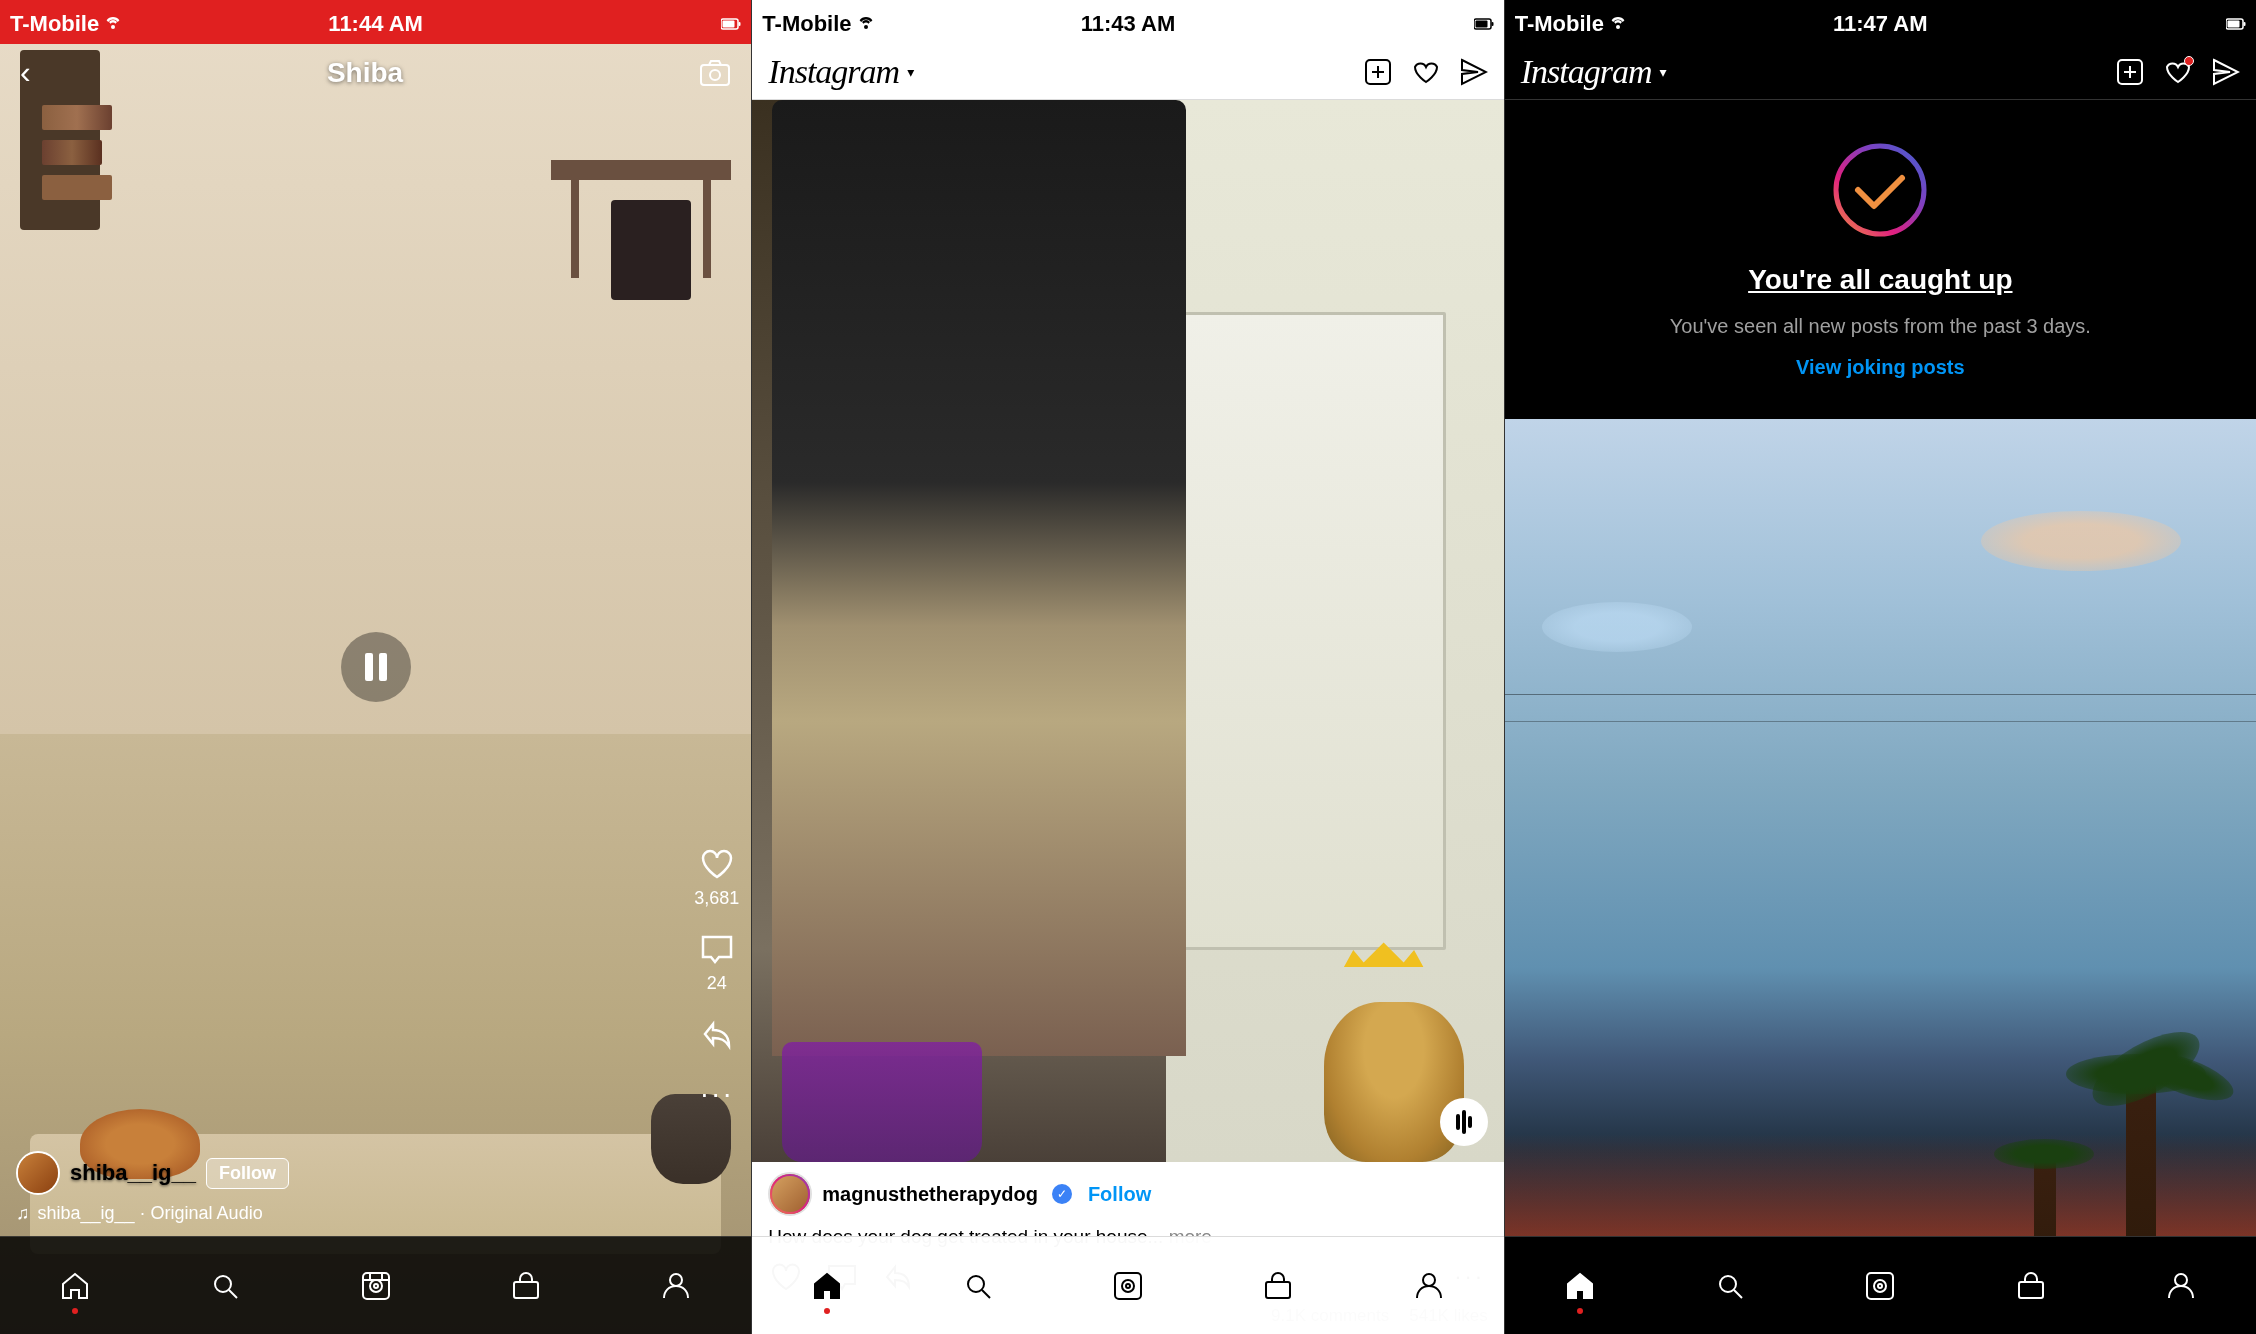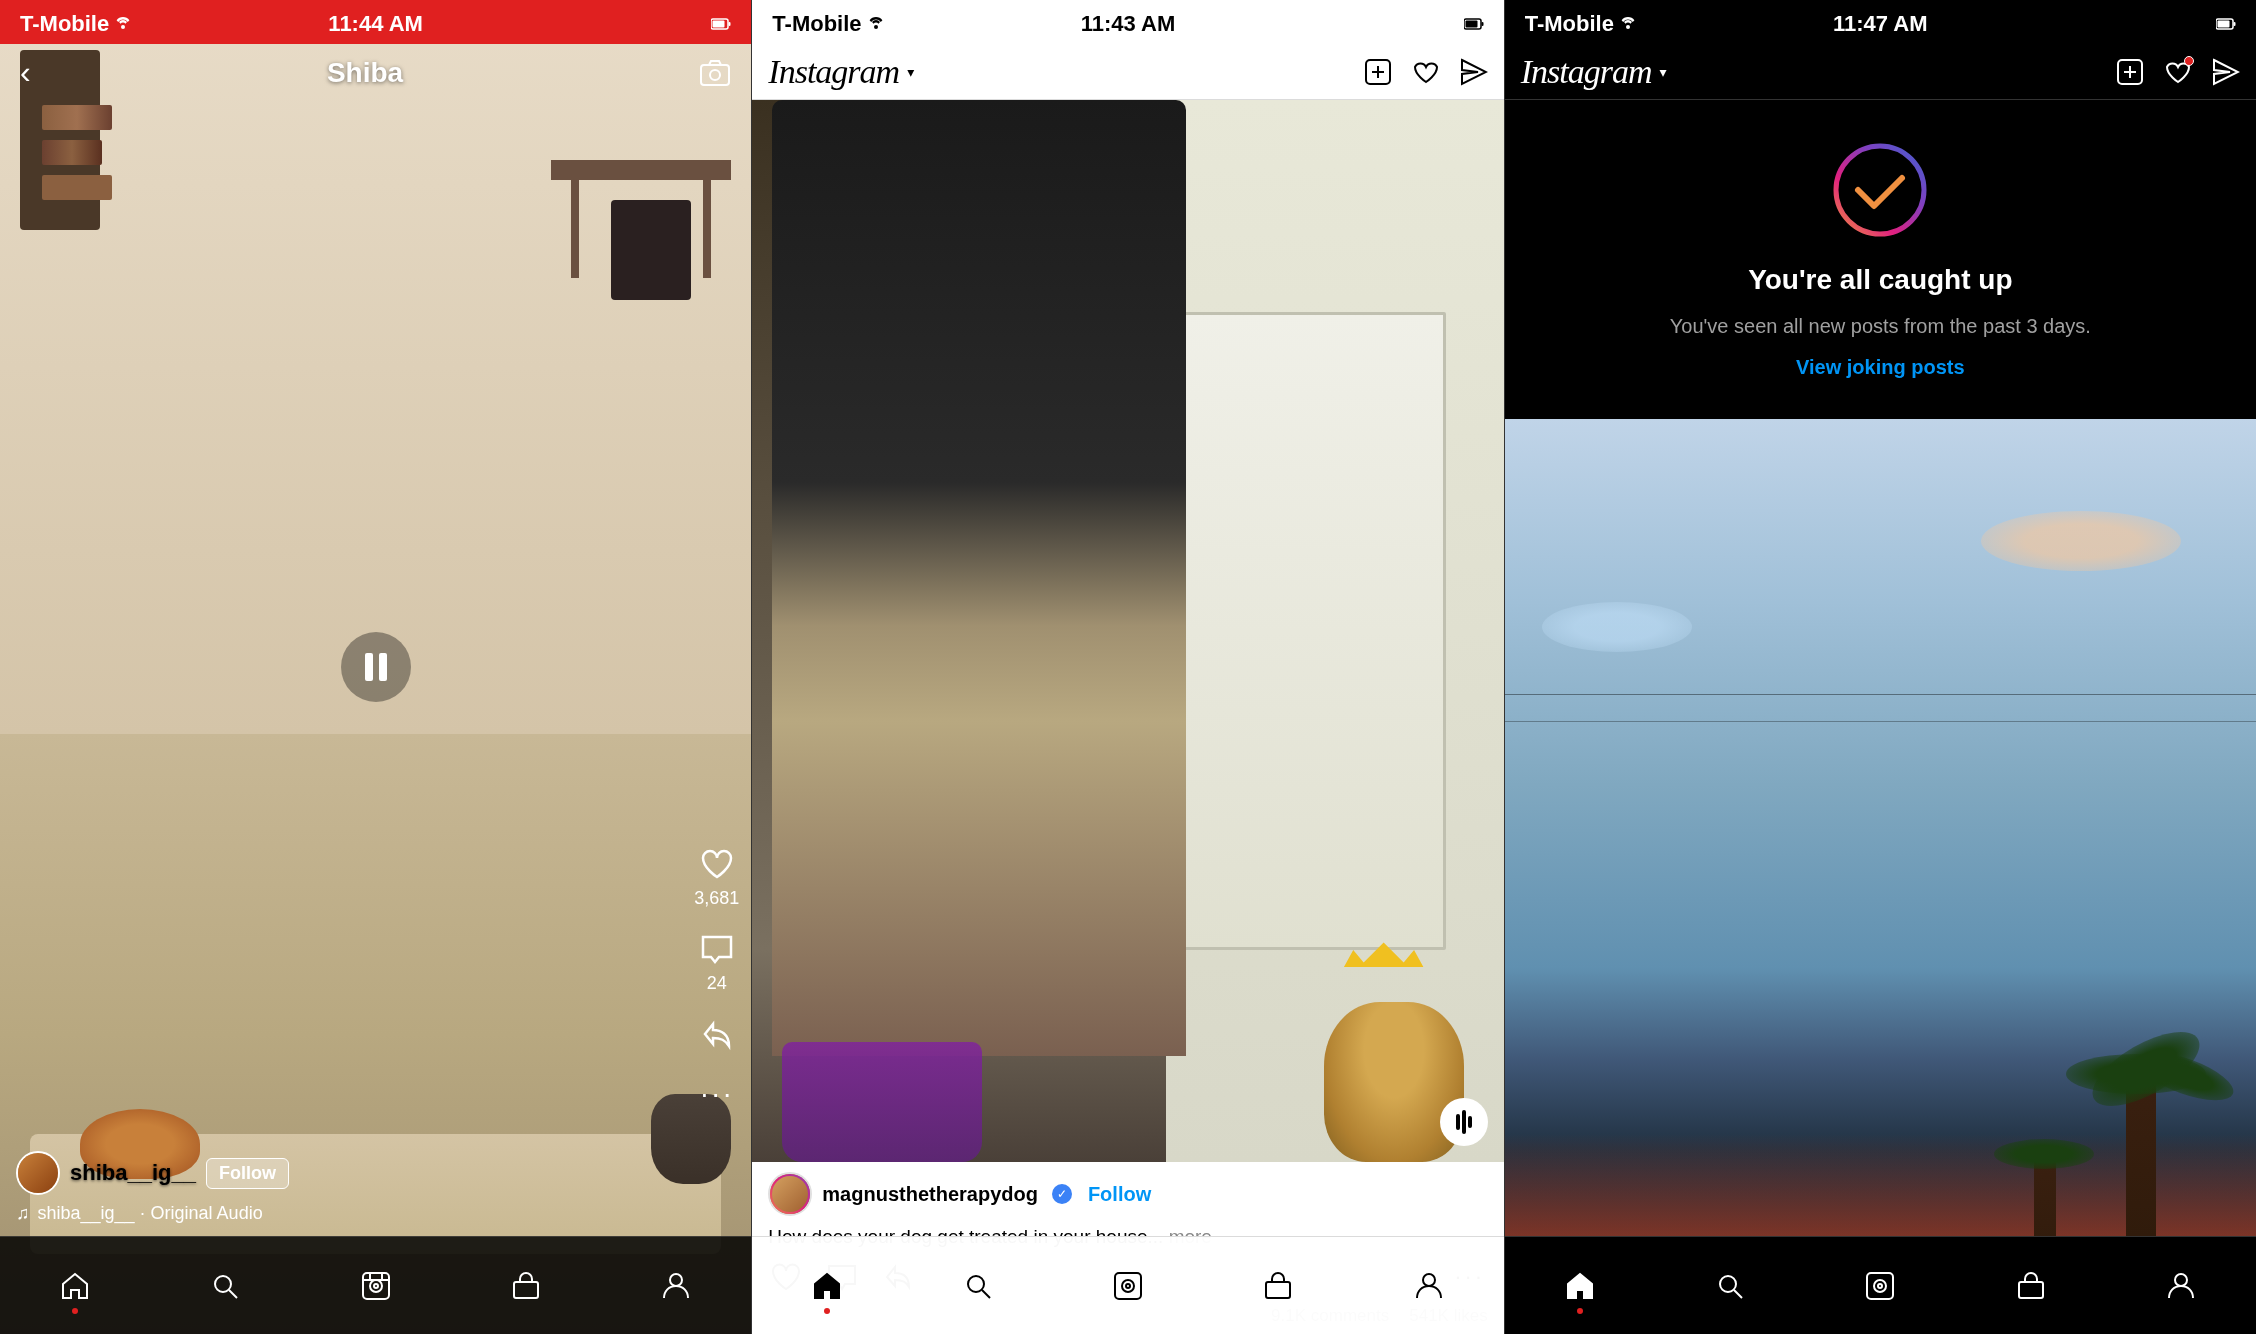--- a/index.html
+++ b/index.html
@@ -28,21 +28,21 @@
     }
     .panel-3 {
       background: #000;
     }
 
     
     .status-bar {
       display: flex;
       justify-content: space-between;
       align-items: center;
-      padding: 8px 20px 4px;
+      padding: 8px 10px 4px;
       height: 44px;
       position: relative;
       z-index: 10;
     }
     .status-bar-red { background: #e02020; }
     .status-bar-white { background: transparent; }
     .status-bar-black { background: #000; }
 
     .status-left {
       font-size: 22px;
@@ -480,20 +480,21 @@
       display: flex;
       flex-direction: column;
       align-items: center;
       gap: 16px;
     }
     .caught-title {
       font-size: 28px;
       font-weight: 700;
       color: #fff;
       text-align: right;
+      text-decoration: underline;
     }
     .caught-subtitle {
       font-size: 20px;
       color: #a0a0a0;
       text-align: center;
       line-height: 1.4;
     }
     .view-older {
       font-size: 20px;
       font-weight: 600;

